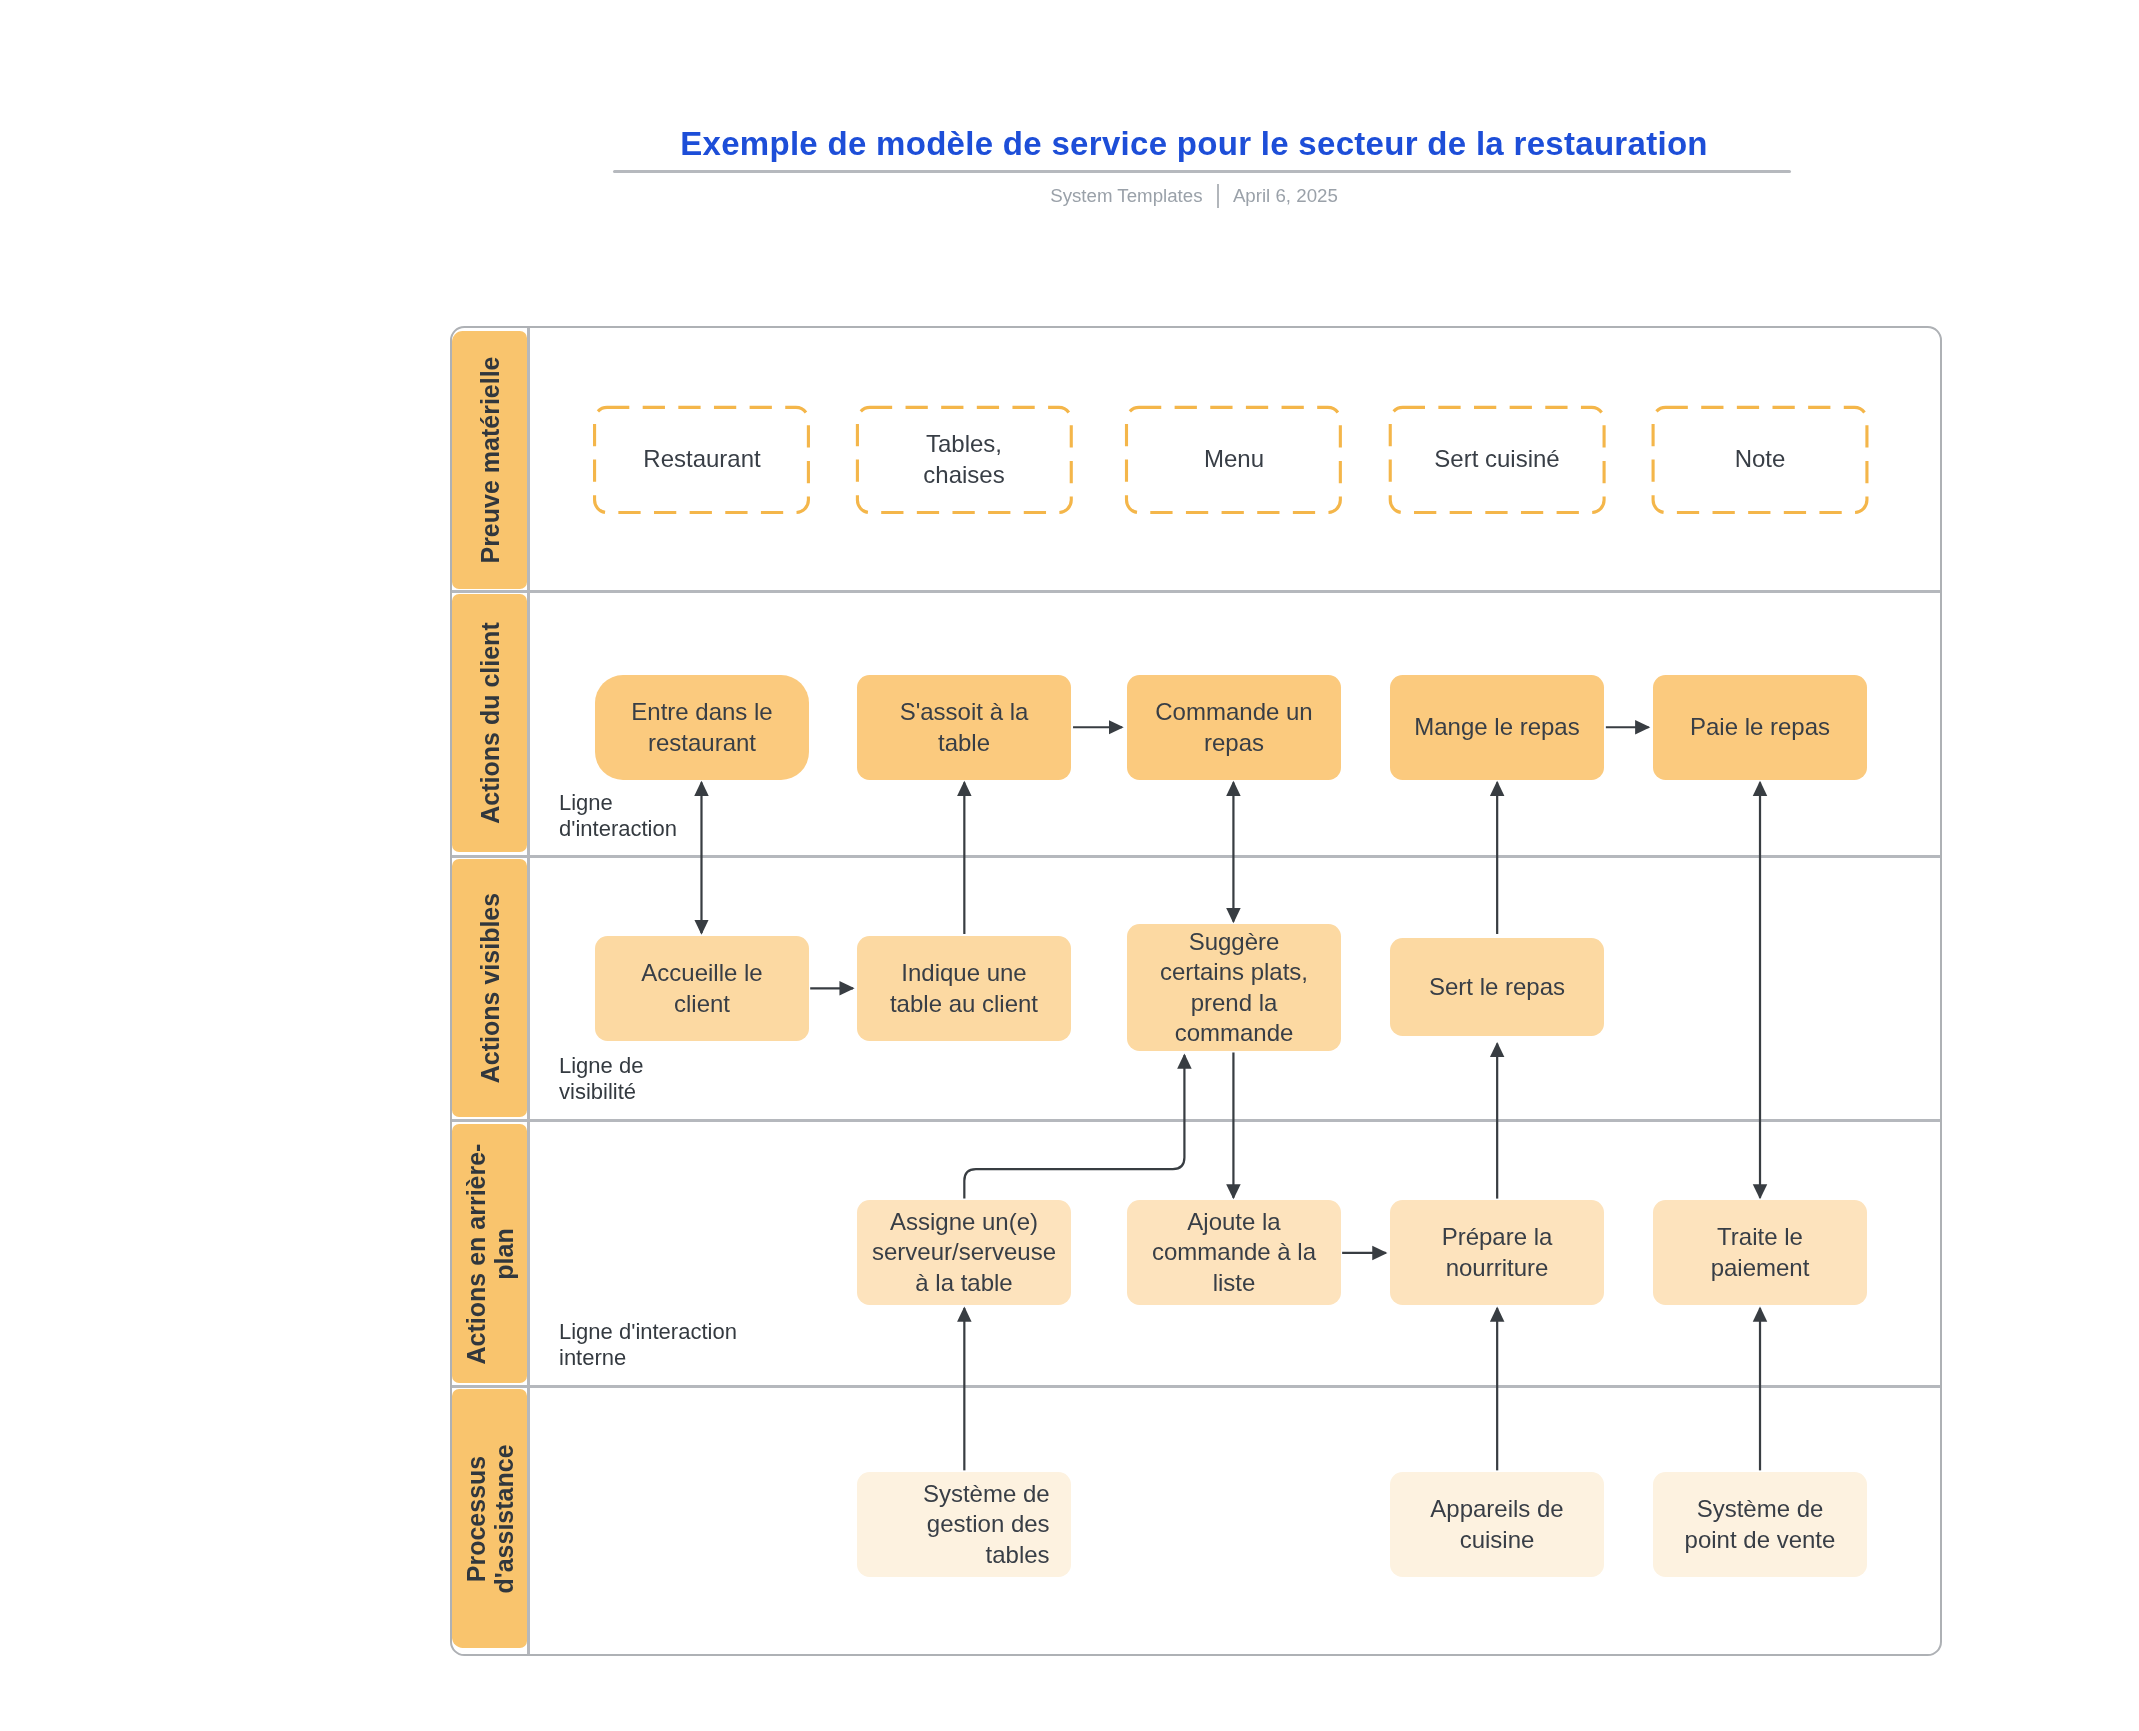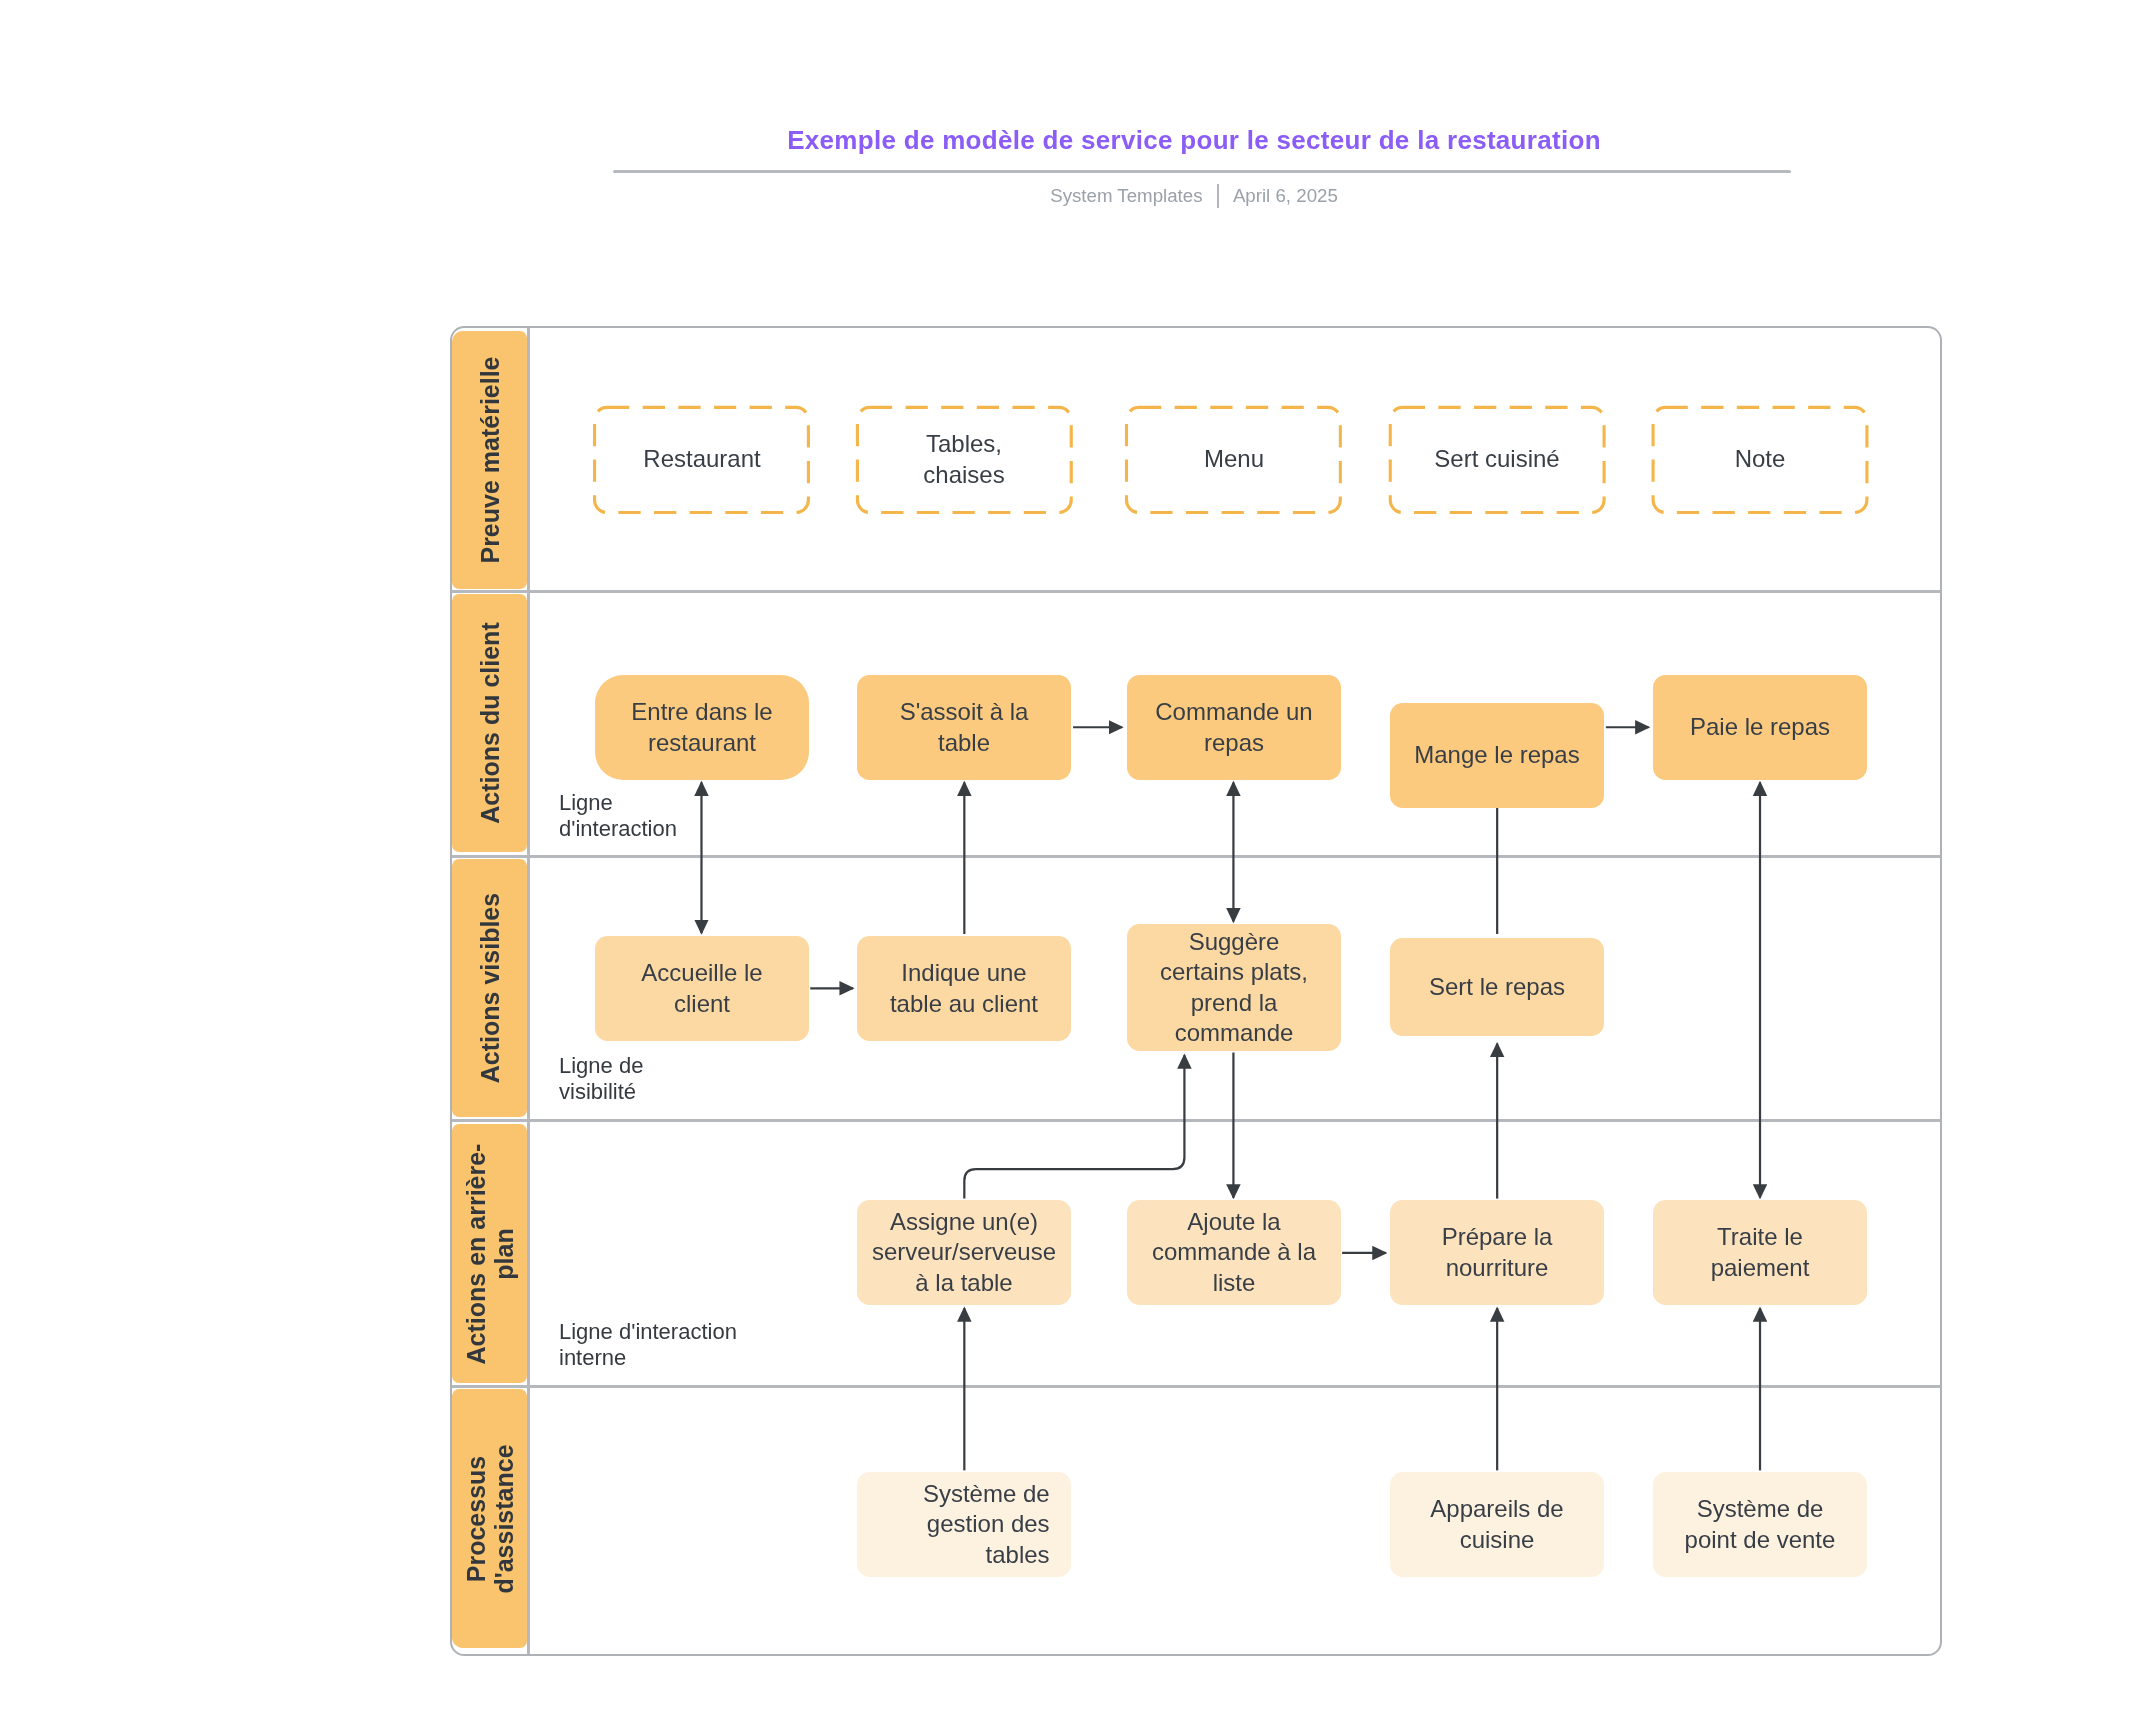--- a/index.html
+++ b/index.html
@@ -1,21 +1,21 @@
 <!DOCTYPE html>
 <html style="font-size:14.3px"><head>
 <meta charset="utf-8">
 <style>
   html,body{margin:0;padding:0;background:#ffffff;}
   body{width:2140px;height:1731px;position:relative;overflow:hidden;
        font-family:"Liberation Sans","DejaVu Sans",sans-serif;}
 
   
   .title{position:absolute;left:450px;width:1488px;top:125px;text-align:center;
-         font-size:26px;font-weight:700;color:#8b5cf6;letter-spacing:0.3px;}
+         font-size:33px;font-weight:700;color:#1d4ed8;letter-spacing:0.3px;}
   .title-rule{position:absolute;left:613px;top:170px;width:1178px;height:2.7px;
               background:#b6b9be;border-radius:1.8px;}
   .subtitle{position:absolute;left:450px;width:1488px;top:184px;display:flex;
             justify-content:center;align-items:center;gap:14.3px;
             font-size:18.7px;color:#9aa1a9;}
   .vbar{width:1.8px;height:24px;background:#b2b6bb;}
 
   
   .bp{position:absolute;left:450px;top:326px;width:1488px;height:1326px;
       border:2.7px solid #aeb1b5;border-radius:14.3px;background:#fff;overflow:hidden;}
@@ -116,21 +116,21 @@
 
   <div class="node evid c1" style="top:79px;">Restaurant</div>
   <div class="node evid c2" style="top:79px;padding:0 46px;">Tables, chaises</div>
   <div class="node evid c3" style="top:79px;">Menu</div>
   <div class="node evid c4" style="top:79px;">Sert cuisiné</div>
   <div class="node evid c5" style="top:79px;">Note</div>
 
   <div class="node cust c1" style="top:347px;border-radius:28px;">Entre dans le restaurant</div>
   <div class="node cust c2" style="top:347px;">S'assoit à la table</div>
   <div class="node cust c3" style="top:347px;">Commande un repas</div>
-  <div class="node cust c4" style="top:347px;margin-top:28px;">Mange le repas</div>
+  <div class="node cust c4" style="top:347px;">Mange le repas</div>
   <div class="node cust c5" style="top:347px;">Paie le repas</div>
 
   <div class="node onst c1" style="top:608px;">Accueille le client</div>
   <div class="node onst c2" style="top:608px;">Indique une table au client</div>
   <div class="node onst c3" style="top:596px;height:127px;">Suggère certains plats, prend la commande</div>
   <div class="node onst c4" style="top:610px;height:98px;">Sert le repas</div>
 
   <div class="node back c2" style="top:872px;">Assigne un(e) serveur/serveuse à la table</div>
   <div class="node back c3" style="top:872px;">Ajoute la commande à la liste</div>
   <div class="node back c4" style="top:872px;">Prépare la nourriture</div>

